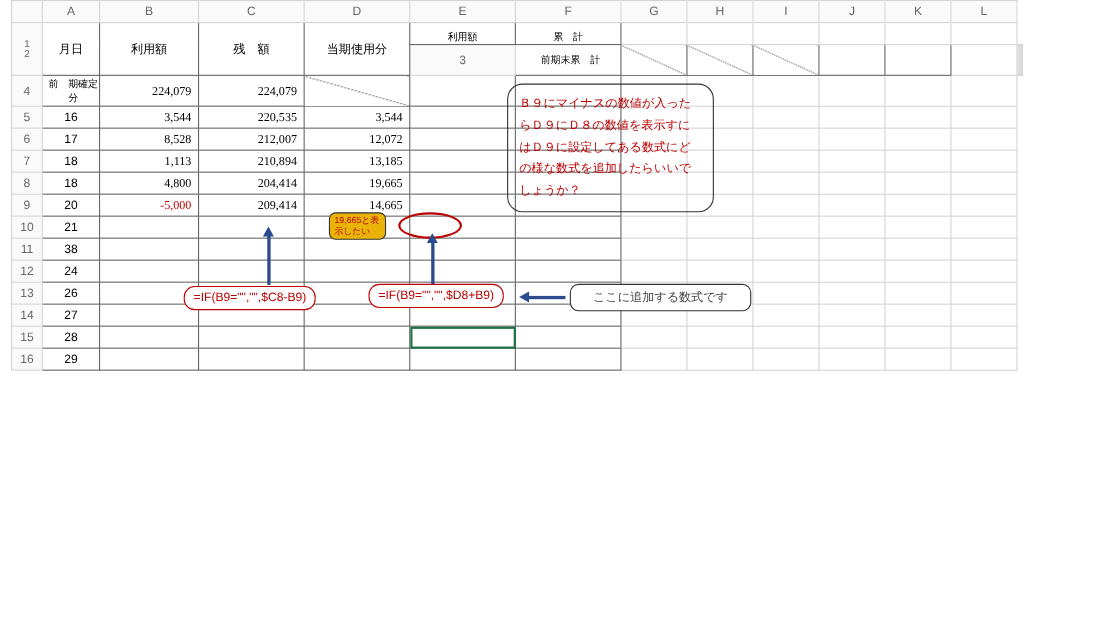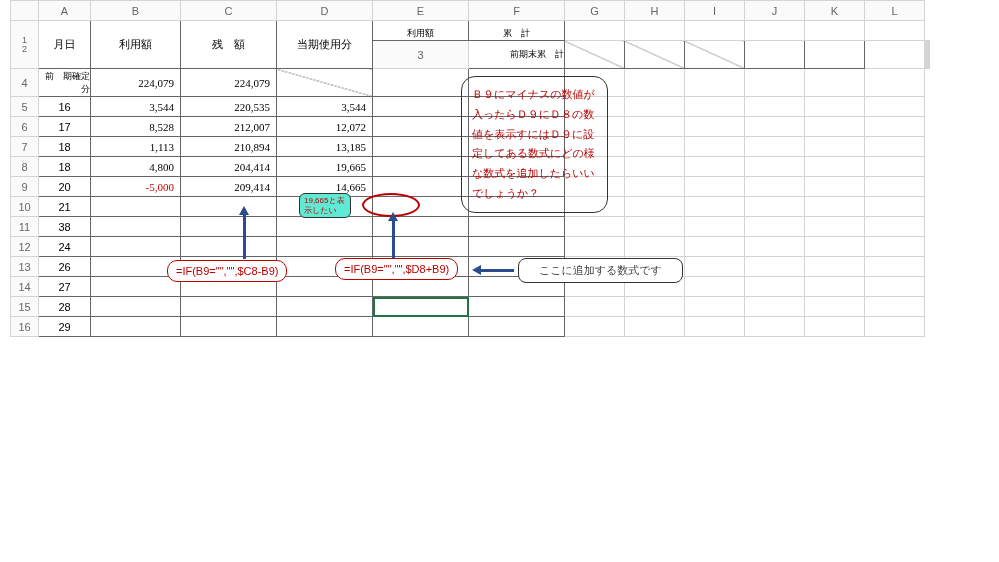--- a/index.html
+++ b/index.html
@@ -46,40 +46,40 @@
     .colB { width: 90px; }
     .colC { width: 96px; }
     .colD { width: 96px; }
     .colE { width: 96px; }
     .colF { width: 96px; }
     .colG, .colH, .colI, .colJ, .colK, .colL { width: 60px; }
     .dark td { border: 1px solid #666; }
     .dark td.nobdr { border: 1px solid #d4d4d4; }
     .small { font-size: 9px; }
     .right { text-align: right; padding-right: 6px; font-family: Liberation Serif, serif; }
-    .left { text-align: right; padding-left: 4px; }
+    .left { text-align: center; padding-left: 4px; }
     .red { color: #c00; }
     .diag {
       position: relative;
       background: linear-gradient(to top right, #fff 0%, #fff calc(50% - 0.5px), #666 50%, #fff calc(50% + 0.5px), #fff 100%);
     }
     .selcell {
       outline: 2px solid #217346;
       outline-offset: -2px;
     }
     
     .ann { position: absolute; }
     .bigbox {
       border: 1.5px solid #333;
       border-radius: 14px;
       padding: 8px 10px;
       color: #b00;
       font-size: 11px;
       line-height: 1.8;
-      width: 147px;
+      width: 188px;
       background: transparent;
     }
     .formula {
       border: 1.5px solid #b00;
       border-radius: 10px;
       padding: 4px 8px;
       color: #b00;
       font-size: 11px;
       background: #fff;
     }
@@ -91,21 +91,21 @@
       font-size: 11px;
       background: #fff;
     }
     .smallnote {
       border: 1.5px solid #333;
       border-radius: 6px;
       padding: 2px 4px;
       color: #b00;
       font-size: 8px;
       line-height: 1.2;
-      background: #5eead4;
+      background: #eab308;
       width: 52px;
     }
     .ellipse {
       border: 2px solid #b00;
       border-radius: 50%;
       width: 58px;
       height: 24px;
     }
     .arrow-v {
       width: 3px;

